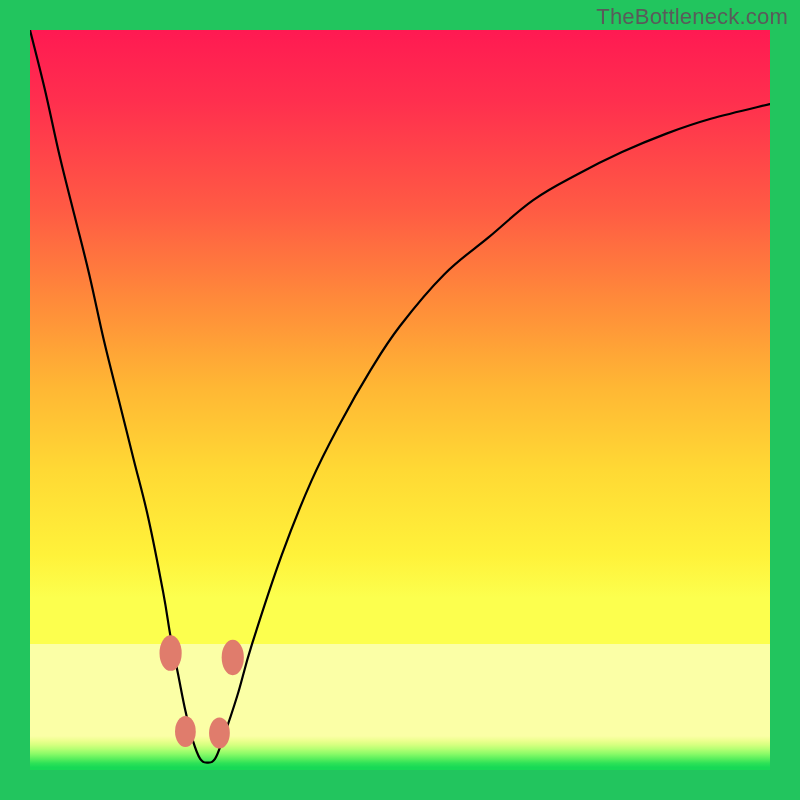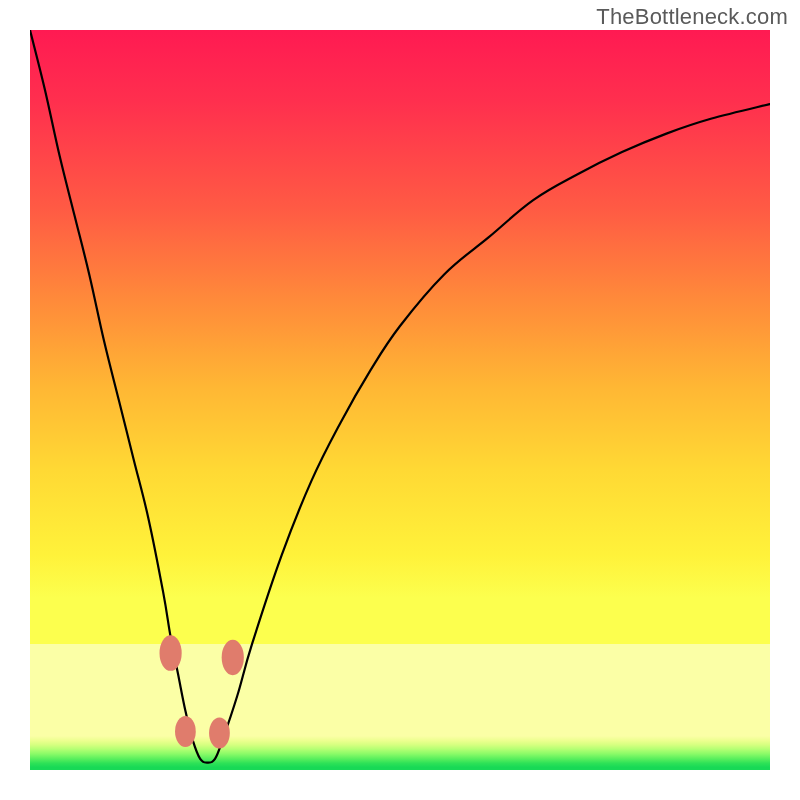--- a/index.html
+++ b/index.html
@@ -8,21 +8,21 @@
     width: 800px;
     height: 800px;
     background: #000;
     overflow: hidden;
     font-family: Arial, Helvetica, sans-serif;
   }
   .stage {
     position: relative;
     width: 800px;
     height: 800px;
-    background: #ffffff;
+    background: #22c55e;
   }
   .watermark {
     position: absolute;
     top: 4px;
     right: 12px;
     color: #5a5a5a;
     font-size: 22px;
     font-weight: 400;
     letter-spacing: 0.2px;
     z-index: 40;

